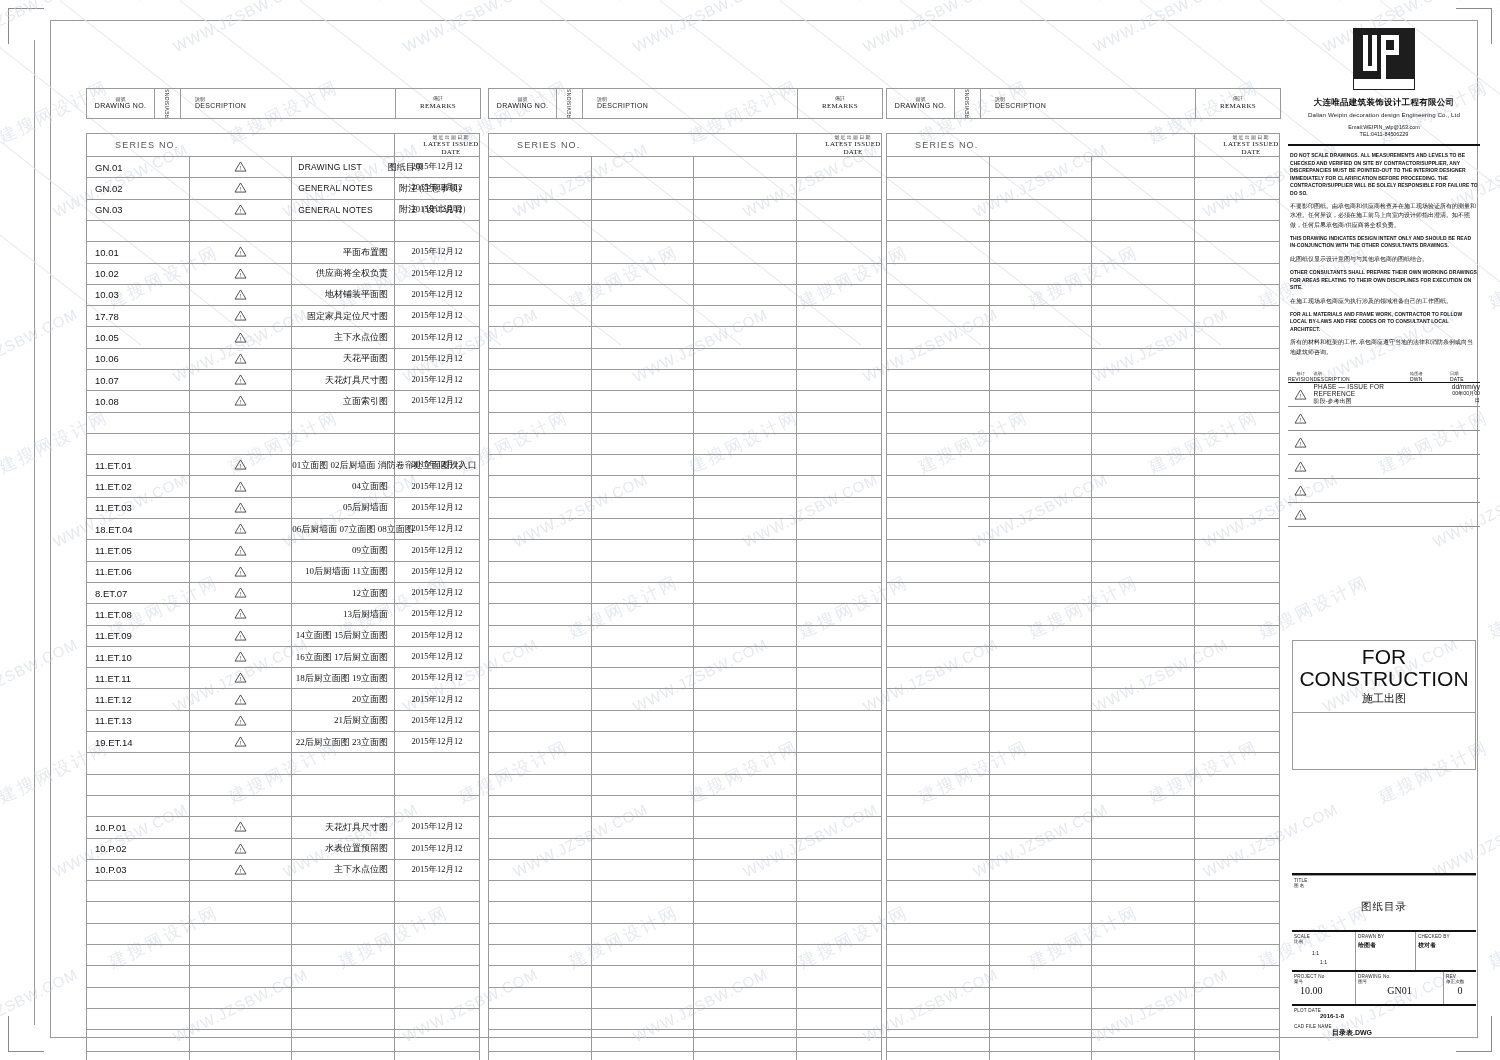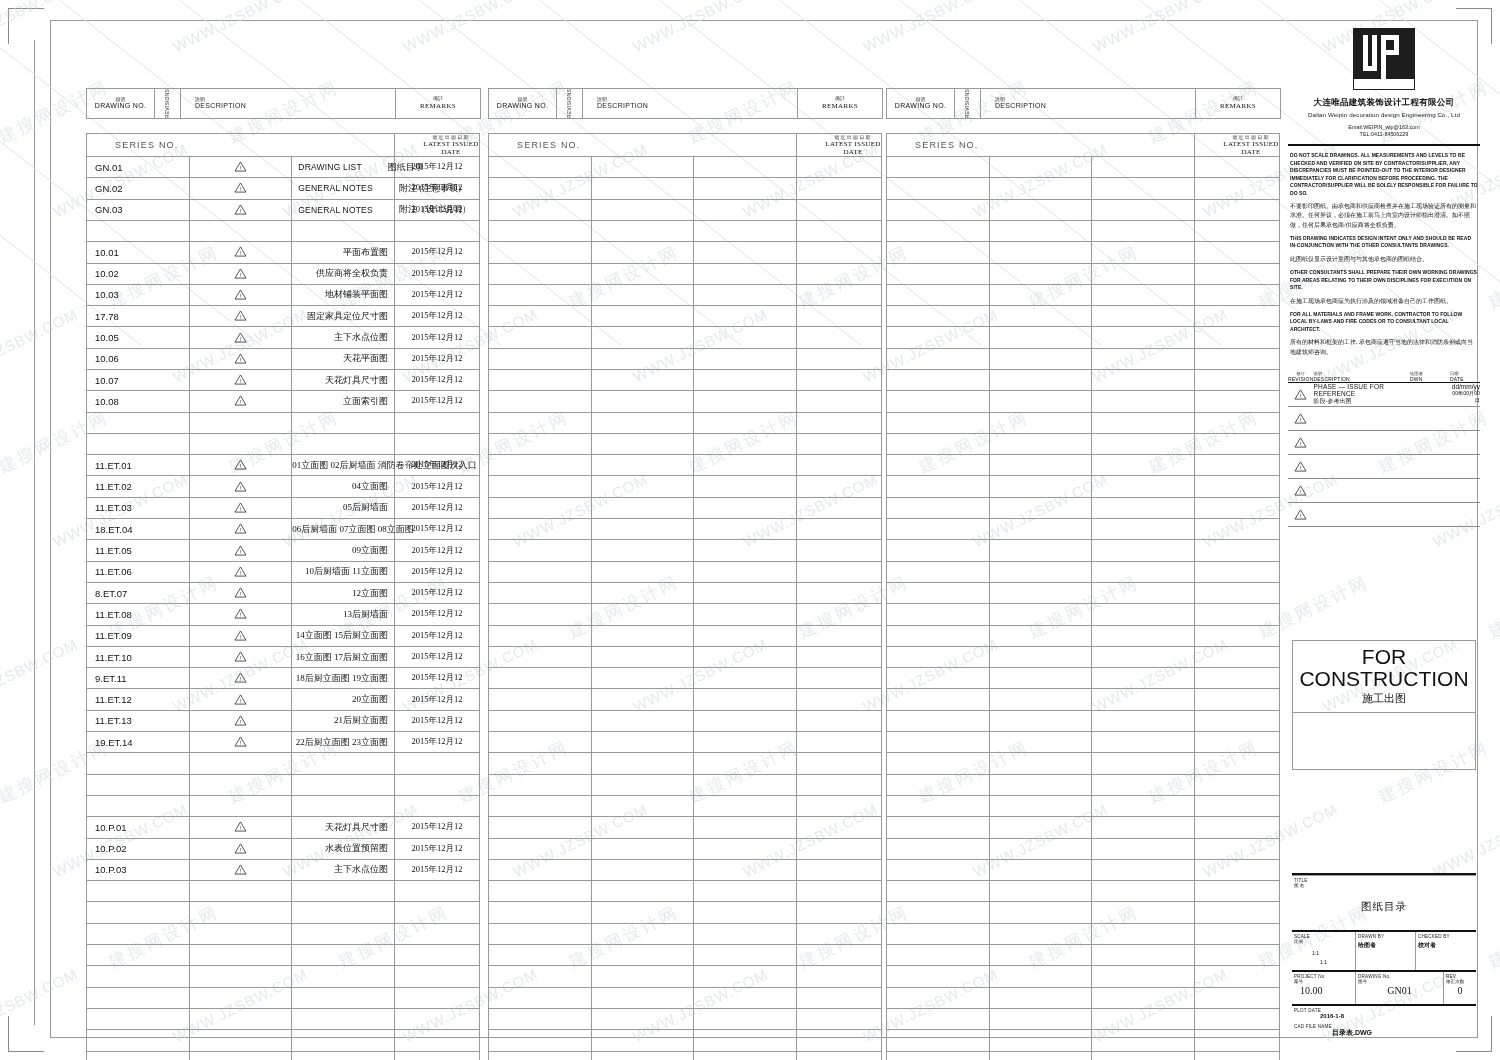--- a/index.html
+++ b/index.html
@@ -685,21 +685,21 @@
                   <text x="7" y="9.6" font-size="6" text-anchor="middle" fill="#333" font-family="Liberation Sans,sans-serif">!</text>
                 </svg></span></td>
             <td class="c-desc">
               <div class="desc-flex">
                 <span class="desc-cn">16立面图   17后厨立面图</span>
               </div>
             </td>
             <td class="c-date">2015年12月12</td>
           </tr>
           <tr>
-            <td class="c-no">9.ET.11</td>
+            <td class="c-no">11.ET.11</td>
             <td class="c-rev"><span class="tri"><svg viewBox="0 0 14 12" width="13" height="11">
                   <polygon points="7,1 13,11 1,11" fill="none" stroke="#333" stroke-width="0.9"></polygon>
                   <text x="7" y="9.6" font-size="6" text-anchor="middle" fill="#333" font-family="Liberation Sans,sans-serif">!</text>
                 </svg></span></td>
             <td class="c-desc">
               <div class="desc-flex">
                 <span class="desc-cn">18后厨立面图    19立面图</span>
               </div>
             </td>
             <td class="c-date">2015年12月12</td>

